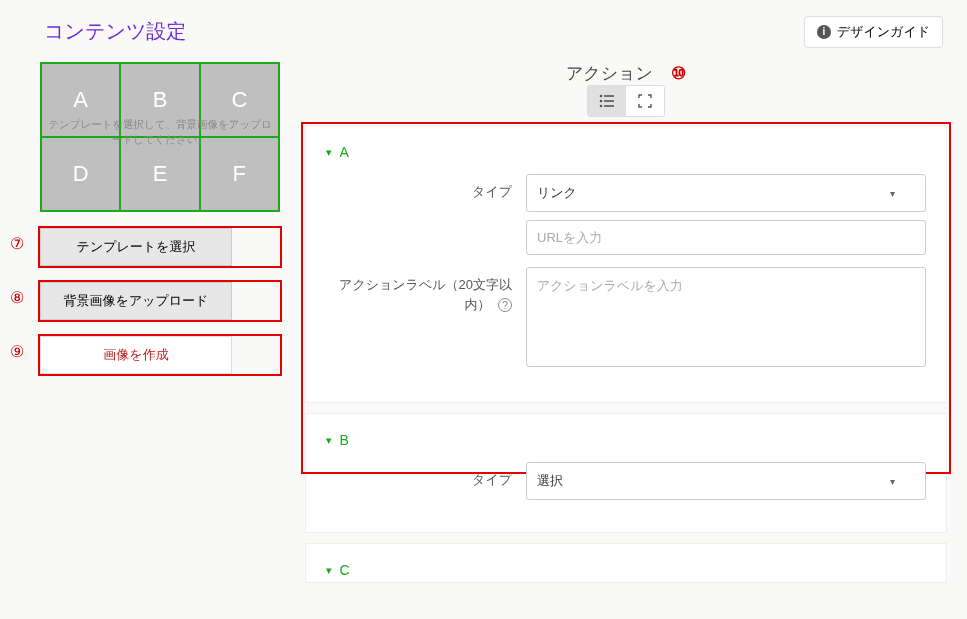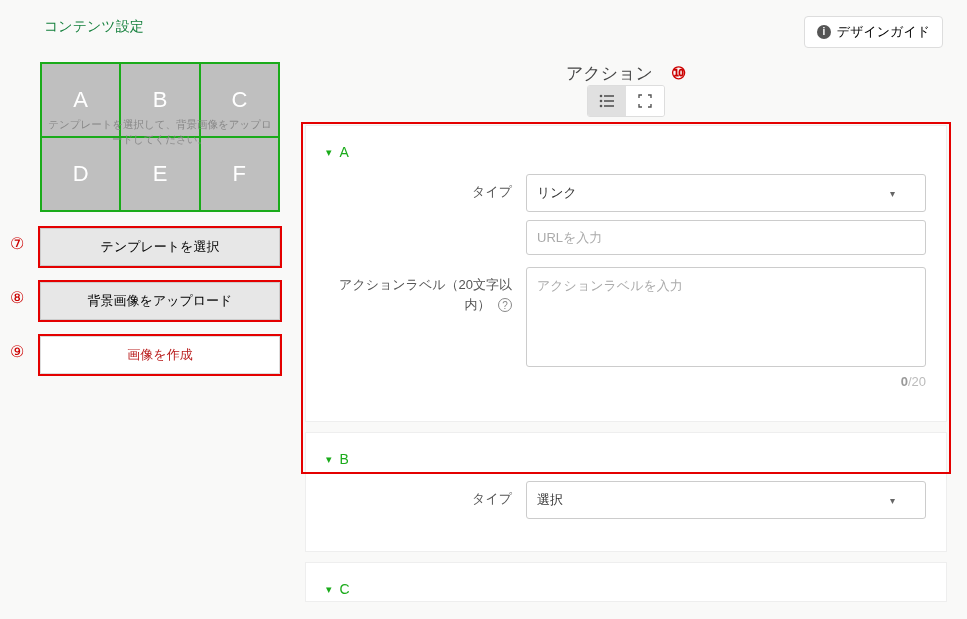--- a/index.html
+++ b/index.html
@@ -8,23 +8,23 @@
     background: #f9f9f8;
     width: 967px;
     height: 619px;
     position: relative;
     color: #333;
     font-size: 14px;
   }
   .page-title {
     position: absolute;
     left: 44px; top: 18px;
-    font-size: 14px;
+    font-size: 20px;
     font-weight: 400;
-    color: #15803d;
+    color: #6d28d9;
   }
   .design-guide-btn {
     position: absolute;
     right: 24px; top: 16px;
     background: #fff;
     border: 1px solid #ddd;
     border-radius: 4px;
     padding: 6px 12px;
     font-size: 13px;
     display: flex; align-items: center; gap: 6px;
@@ -62,21 +62,21 @@
     top: 54px; left: 0; right: 0;
     text-align: center;
     font-size: 10.5px;
     color: #888;
     line-height: 1.4;
     padding: 0 4px;
     pointer-events: none;
   }
   .side-btn-wrap { position: relative; margin-top: 16px; }
   .side-btn {
-    width: 240px;
+    width: 192px;
     padding: 9px 0;
     text-align: center;
     font-size: 13px;
     border: 1px solid #ccc;
     background: #e7e7e7;
     cursor: pointer;
   }
   .side-btn.white { background: #fff; color: #b91c1c; border-color: #ddd; }
   .red-annot-box {
     border: 2px solid #e40000;
@@ -257,23 +257,20 @@
           <input class="input-box" placeholder="URLを入力" style="">
         </div>
       </div>
       <div class="form-row">
         <div class="form-label">
           <span>アクションラベル（20文字以内）</span>
           <span class="help-q">?</span>
         </div>
         <div class="form-field">
           <textarea class="textarea-box" placeholder="アクションラベルを入力" style=""></textarea>
-          <div class="char-count">
-            <b>0</b><span>/20</span>
-          </div>
         </div>
       </div>
     </div>
   </div>
 
   <div class="panel">
     <div class="panel-head">
       <span class="caret">▾</span>
       <span>B</span>
     </div>

